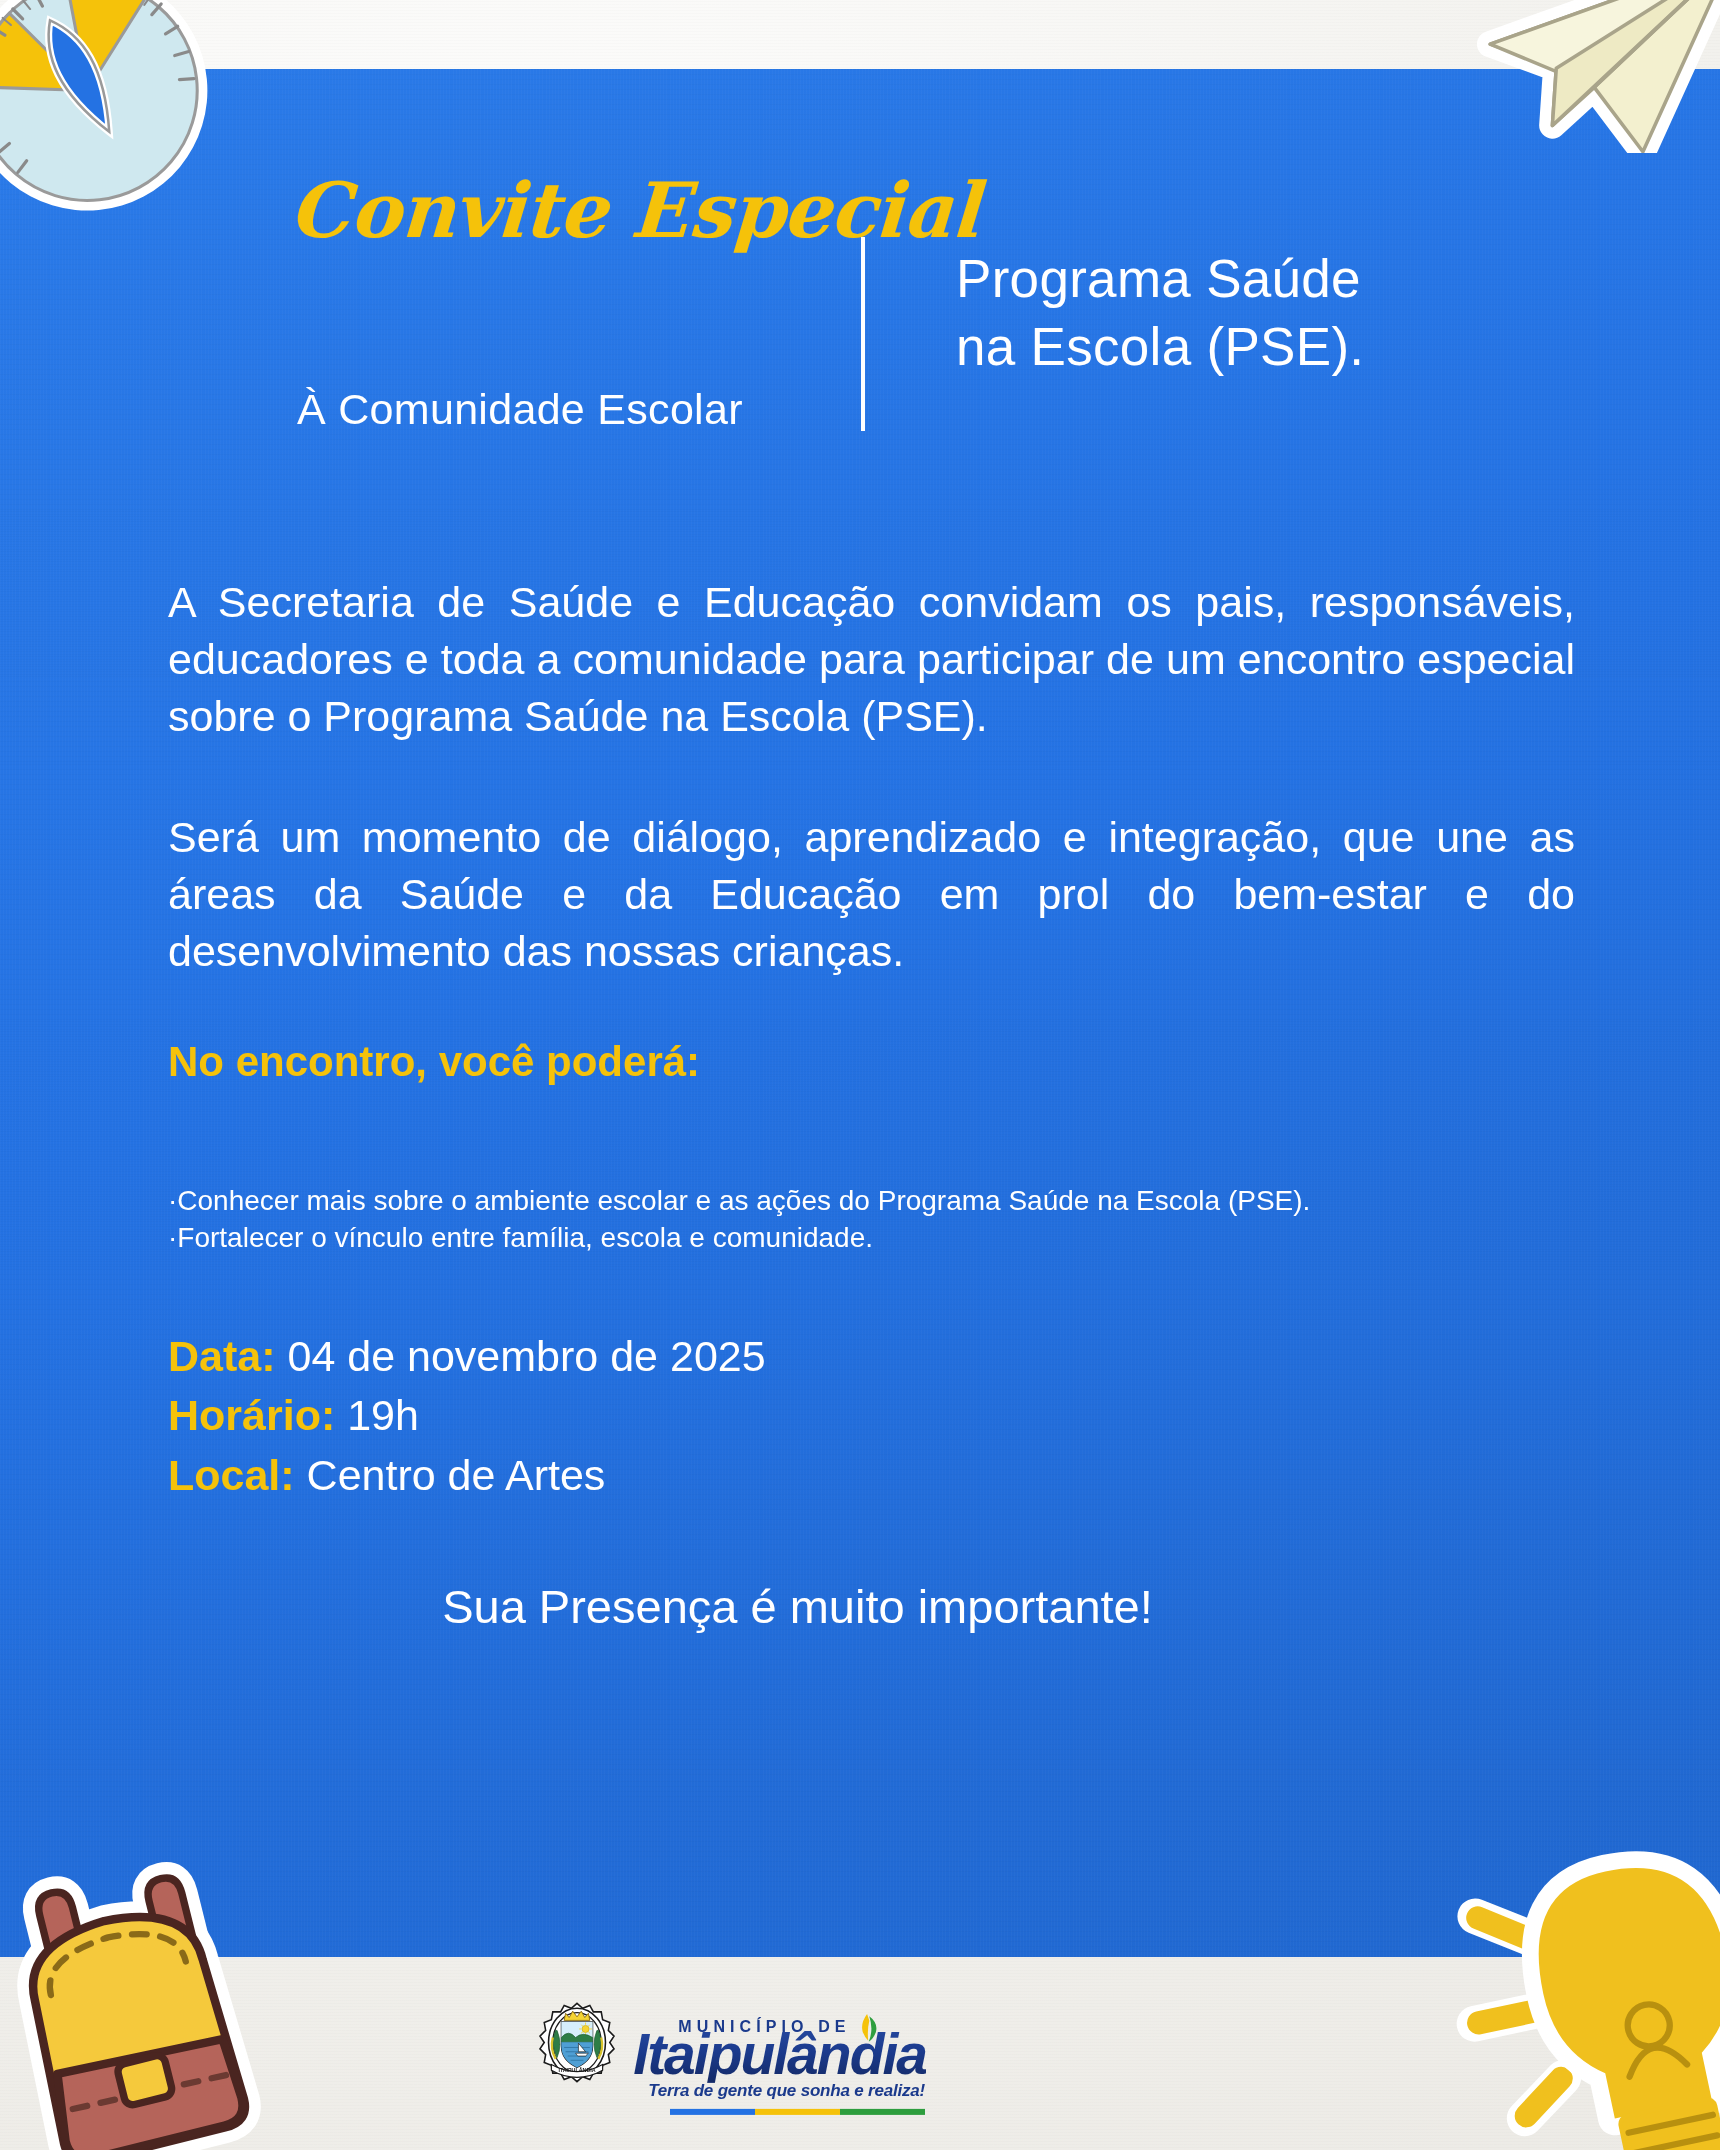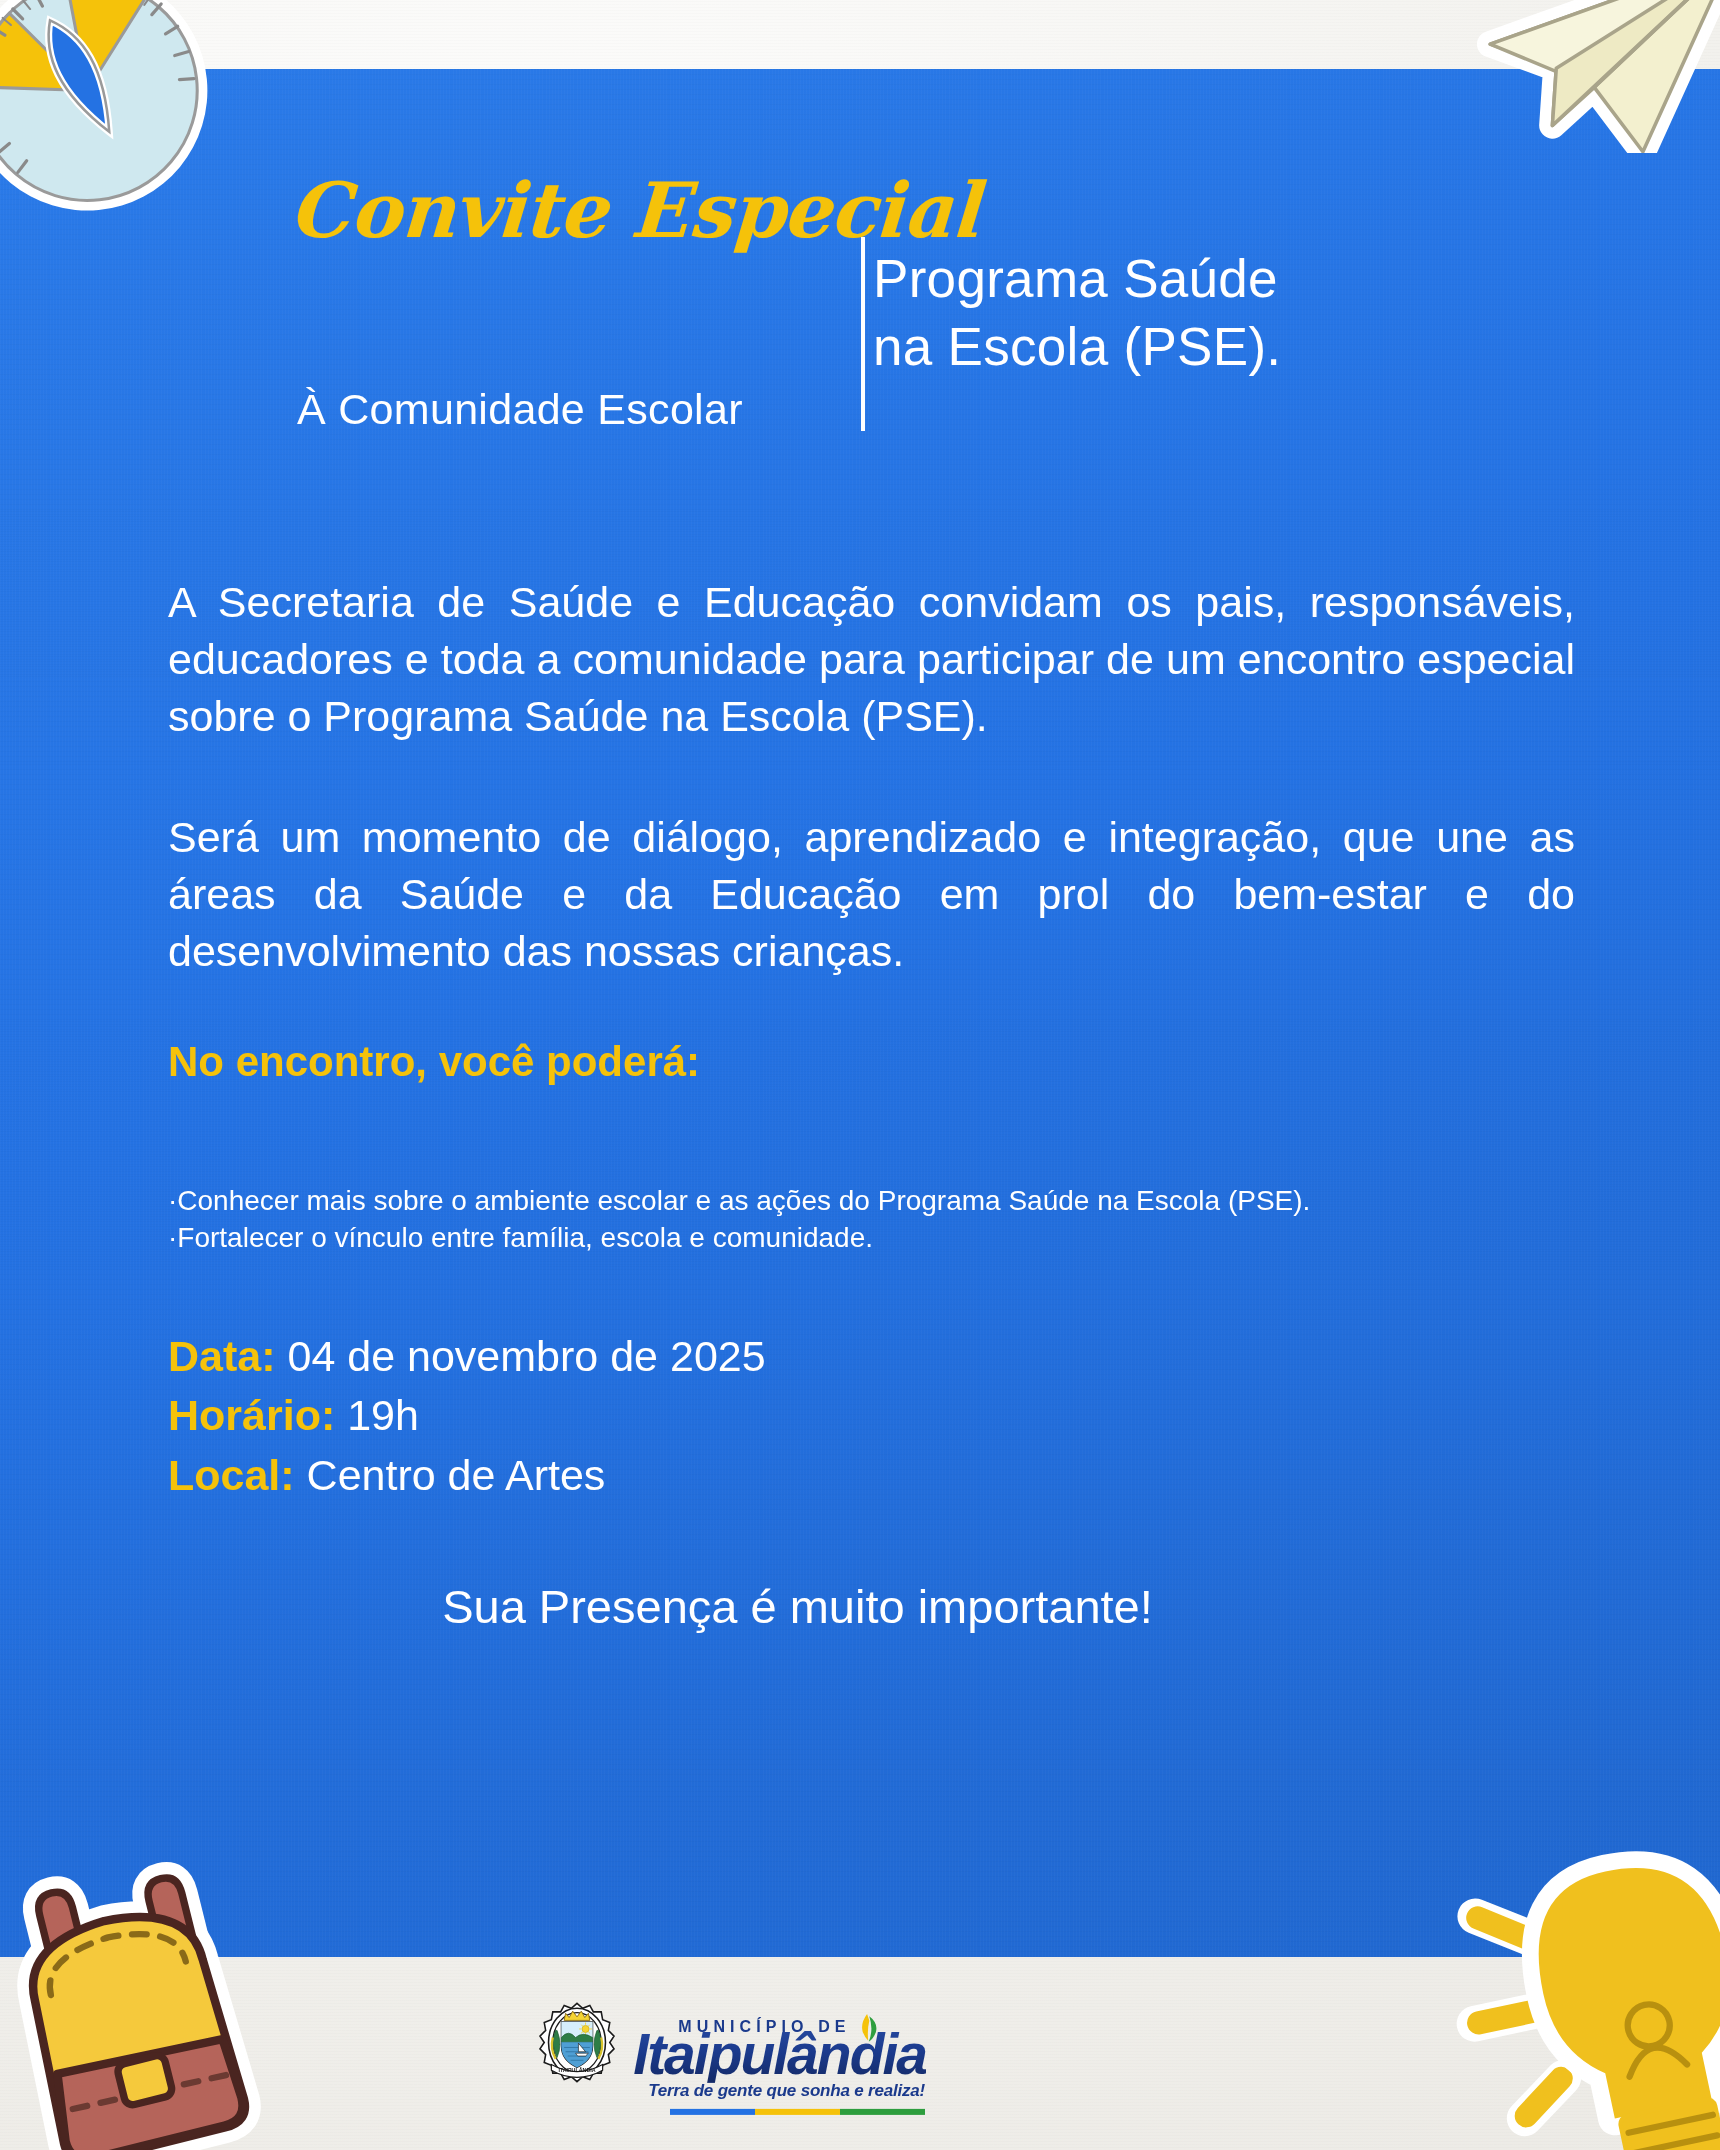--- a/index.html
+++ b/index.html
@@ -76,21 +76,21 @@
     position: absolute;
     left: 861px;
     top: 168px;
     width: 3.6px;
     height: 194px;
     background: #ffffff;
   }
 
   #program-title {
     position: absolute;
-    left: 873px;
+    left: 956px;
     top: 176px;
     font-size: 53px;
     line-height: 1.28;
     font-weight: 400;
     color: #ffffff;
     white-space: pre-line;
     letter-spacing: 0.3px;
   }
 
   

